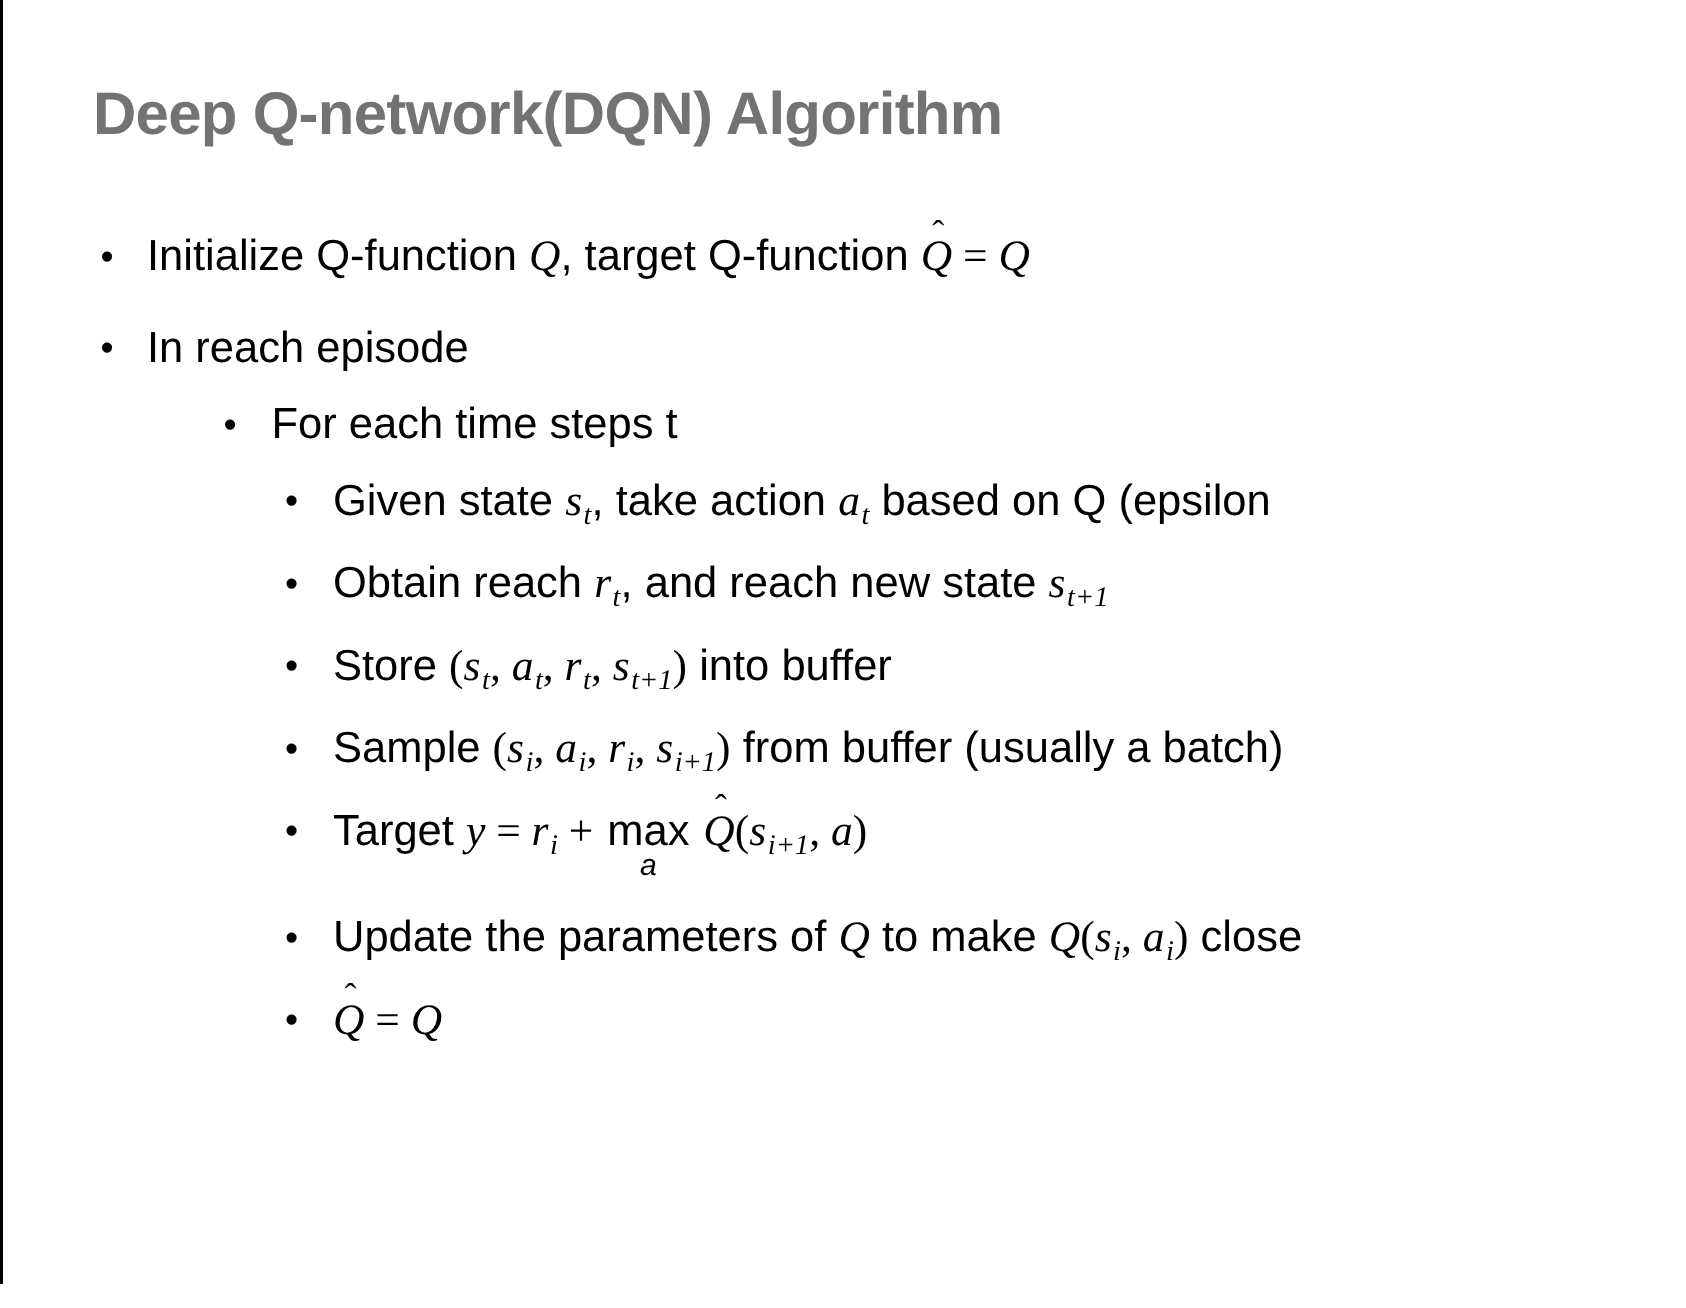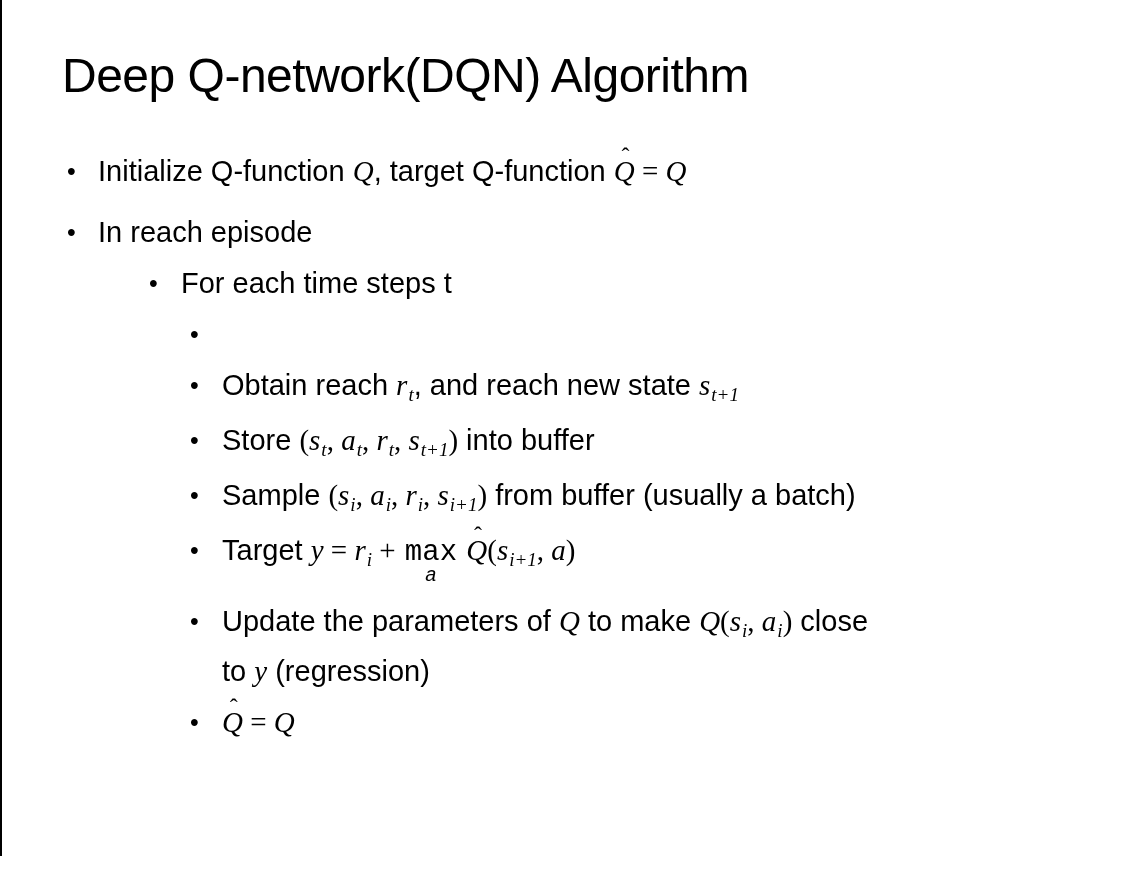--- a/index.html
+++ b/index.html
@@ -11,25 +11,25 @@
     font-family:"Liberation Sans", sans-serif;
     overflow:hidden;
   }
   .left-border {
     position:absolute; left:0; top:0;
     width:2px; height:856px;
     background:#000000;
   }
   .title {
     margin:46px 0 0 62px;
-    font-size:48px;
-    font-weight:normal;
+    font-size:40px;
+    font-weight:bold;
     line-height:60px;
     letter-spacing:-0.5px;
-    color:#000000;
+    color:#737373;
   }
   .bullets { margin-top:42px; font-size:29px; }
   .bullet { display:flex; margin-bottom:5px; }
   .bullet:first-child { margin-bottom:15px; }
   .bullet.has-under { margin-bottom:21px; }
   .lvl1 { margin-left:67px; }
   .lvl2 { margin-left:149px; }
   .lvl3 { margin-left:190px; }
   .marker { flex:0 0 auto; line-height:46px; font-size:25px; }
   .lvl1 .marker { width:31px; }
@@ -48,21 +48,21 @@
   .seg-hat {
     font-family:"Liberation Serif", serif; font-style:italic;
     position:relative; display:inline-block; line-height:46px;
   }
   .seg-hat .hat-mark {
     position:absolute; top:-4px; left:56%;
     transform:translateX(-50%);
     font-style:normal; font-size:24px; line-height:1;
   }
   .seg-op {
-    font-family:Liberation Mono, monospace;
+    font-family:Liberation Sans, sans-serif;
     display:inline-block; position:relative;
     text-align:left; line-height:46px; padding:0 2px;
   }
   .seg-op .op-under {
     position:absolute; top:36px; left:50%;
     transform:translateX(-50%);
     font-style:italic; font-size:20px; line-height:1;
   }
 </style>
 </head>
@@ -86,20 +86,21 @@
       </div>
       <div class="bullet lvl2">
         <span class="marker">•</span>
         <div class="content">
           <div class="line"><span class="seg-p">For each time steps t</span></div>
         </div>
       </div>
       <div class="bullet lvl3">
         <span class="marker">•</span>
         <div class="content">
+          <div class="line"><span class="seg-p">Given state </span><span class="seg-m">s</span><span class="seg-sub">t</span><span class="seg-p">, take action </span><span class="seg-m">a</span><span class="seg-sub">t</span><span class="seg-p"> based on Q (epsilon</span></div>
         </div>
       </div>
       <div class="bullet lvl3">
         <span class="marker">•</span>
         <div class="content">
           <div class="line"><span class="seg-p">Obtain reach </span><span class="seg-m">r</span><span class="seg-sub">t</span><span class="seg-p">, and reach new state </span><span class="seg-m">s</span><span class="seg-sub">t+1</span></div>
         </div>
       </div>
       <div class="bullet lvl3">
         <span class="marker">•</span>
@@ -116,21 +117,20 @@
       <div class="bullet lvl3 has-under">
         <span class="marker">•</span>
         <div class="content">
           <div class="line"><span class="seg-p">Target </span><span class="seg-m">y</span><span class="seg-mu"> = </span><span class="seg-m">r</span><span class="seg-sub">i</span><span class="seg-mu"> + </span><span class="seg-op"><span class="op-name">max</span><span class="op-under">a</span></span><span class="seg-mu"> </span><span class="seg-hat"><span class="hat-mark">ˆ</span><span class="hat-base">Q</span></span><span class="seg-mu">(</span><span class="seg-m">s</span><span class="seg-sub">i+1</span><span class="seg-mu">, </span><span class="seg-m">a</span><span class="seg-mu">)</span></div>
         </div>
       </div>
       <div class="bullet lvl3">
         <span class="marker">•</span>
         <div class="content">
           <div class="line"><span class="seg-p">Update the parameters of </span><span class="seg-m">Q</span><span class="seg-p"> to make </span><span class="seg-m">Q</span><span class="seg-mu">(</span><span class="seg-m">s</span><span class="seg-sub">i</span><span class="seg-mu">, </span><span class="seg-m">a</span><span class="seg-sub">i</span><span class="seg-mu">)</span><span class="seg-p"> close</span></div>
-          <div class="line"><span class="seg-p">to </span><span class="seg-m">y</span><span class="seg-p"> (regression)</span></div>
         </div>
       </div>
       <div class="bullet lvl3">
         <span class="marker">•</span>
         <div class="content">
           <div class="line"><span class="seg-hat"><span class="hat-mark">ˆ</span><span class="hat-base">Q</span></span><span class="seg-mu"> = </span><span class="seg-m">Q</span></div>
         </div>
       </div>
     </div>
 </div>

